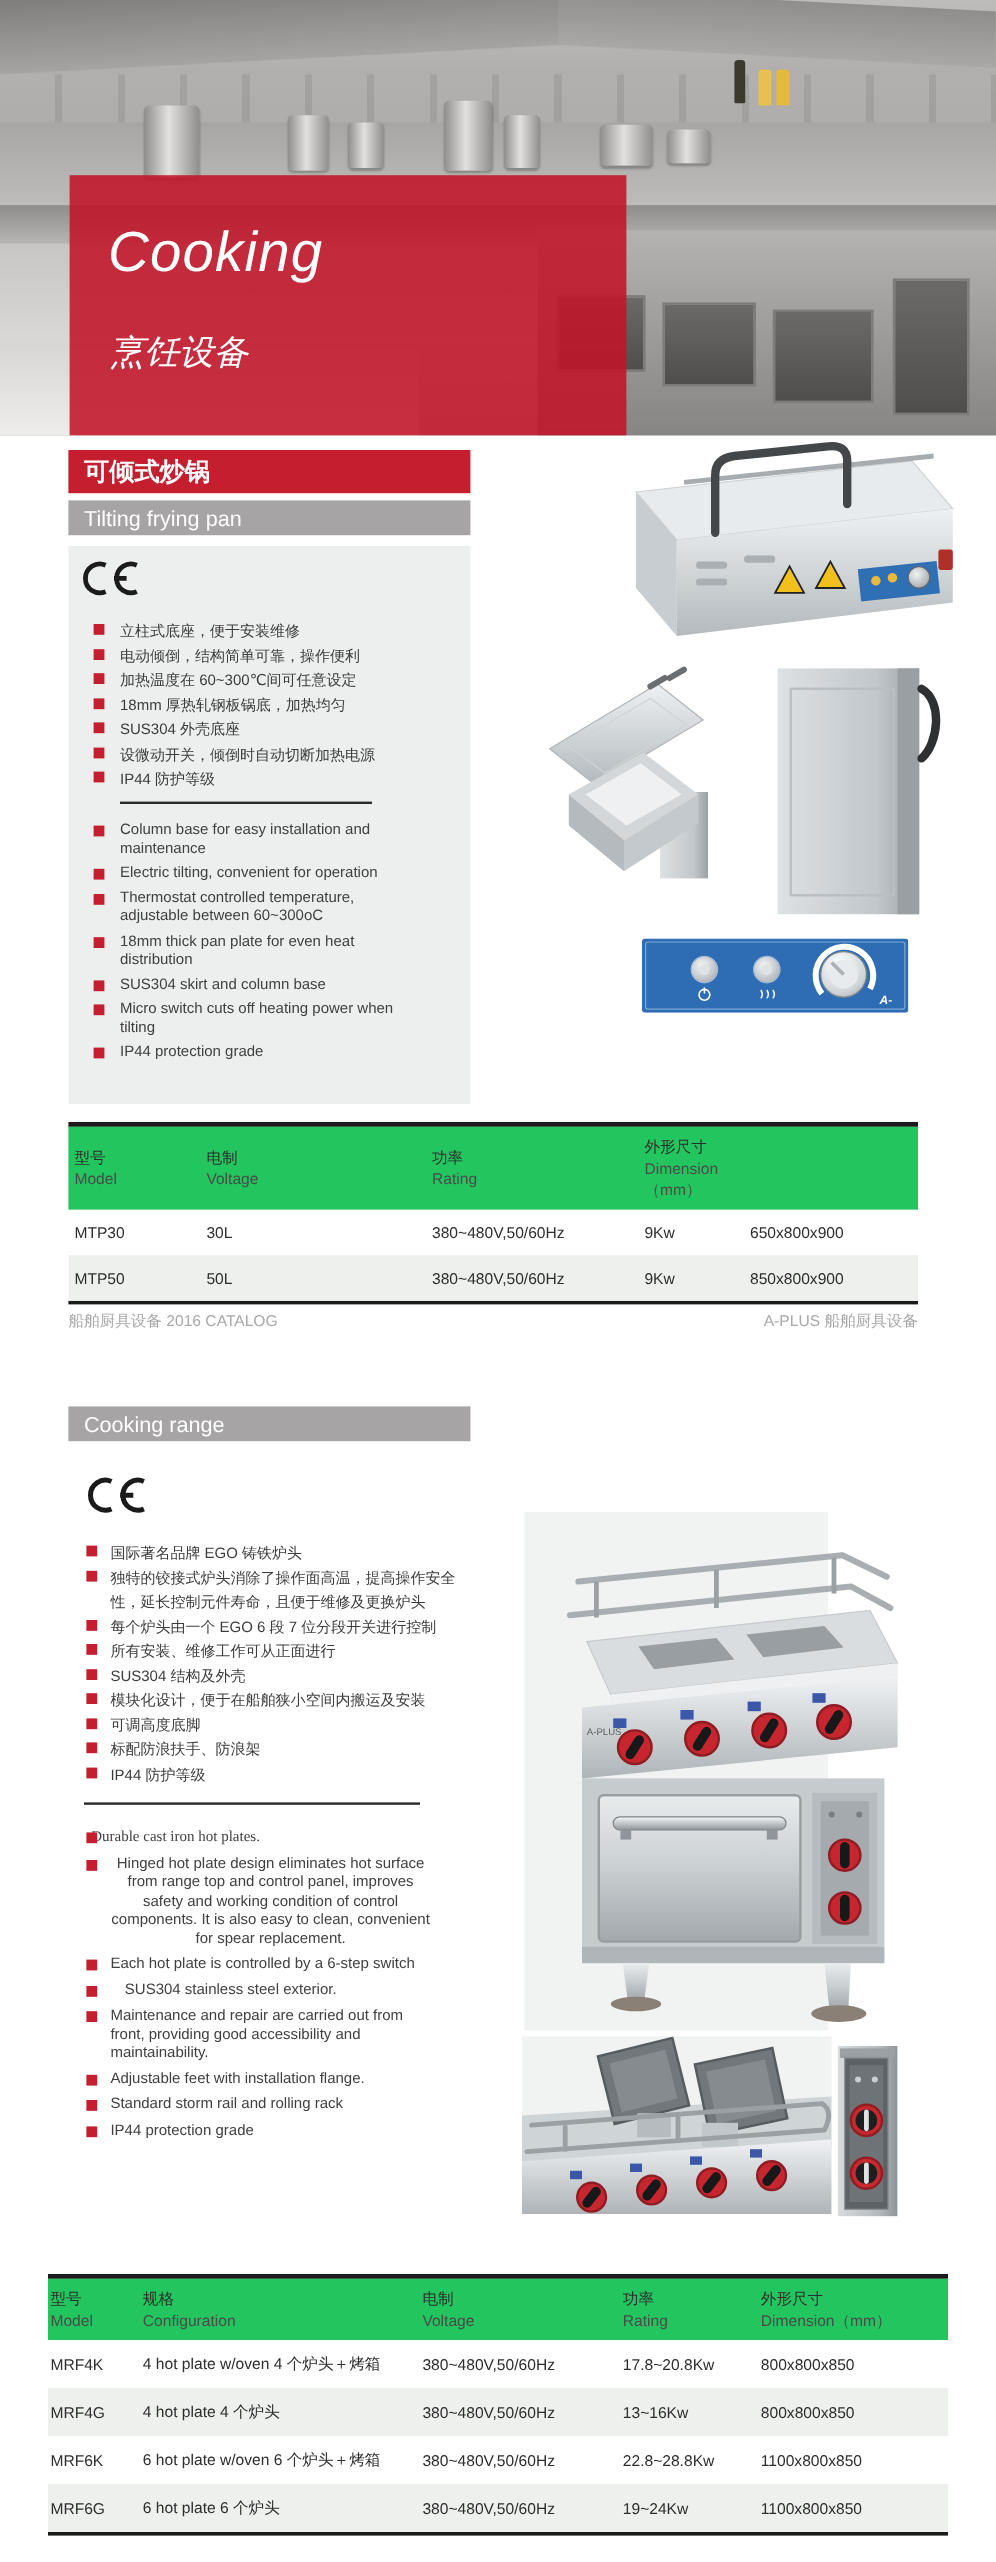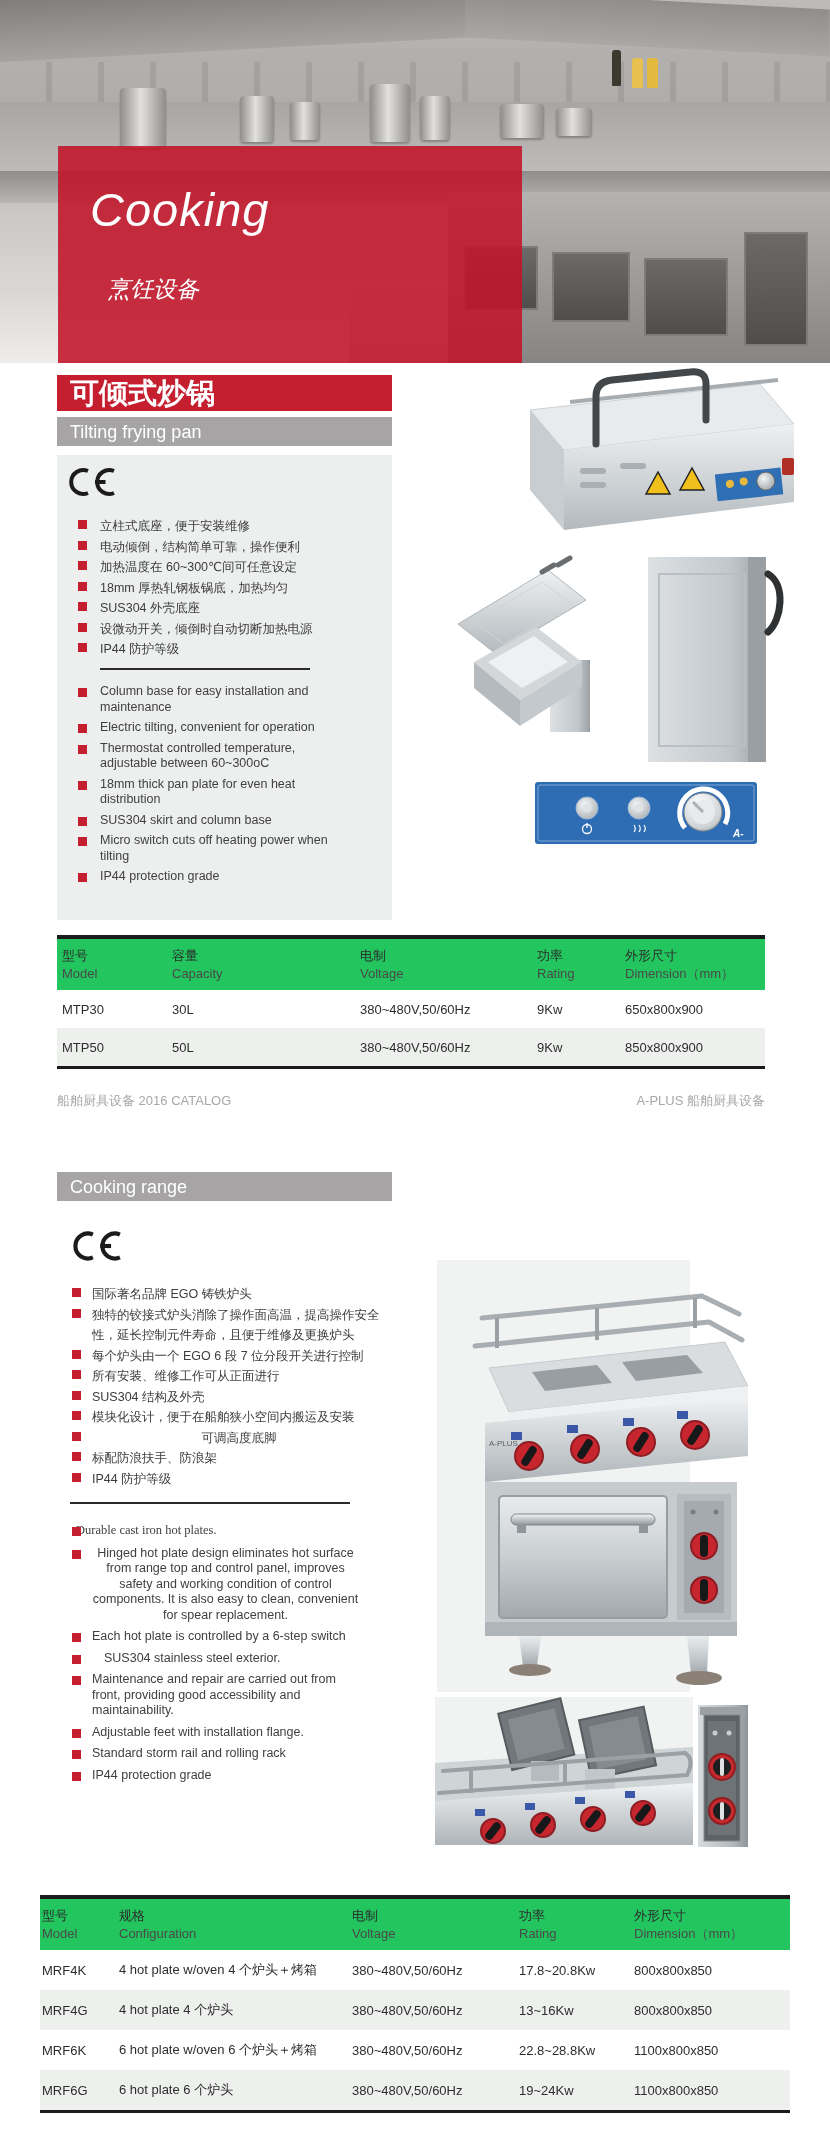--- a/index.html
+++ b/index.html
@@ -14,24 +14,24 @@
   .hood2{left:56%;top:0;width:44%;height:13%;background:linear-gradient(180deg,#8f8e8c,#a9a8a6);transform:skewY(3deg);}
   .shelf{left:0;top:17%;width:100%;height:11%;background:repeating-linear-gradient(90deg,#b3b2b0 0 46px,#9e9d9b 46px 52px);opacity:.65;}
   .pot{border-radius:4px;background:linear-gradient(90deg,#8f8e8c,#e2e1df 45%,#8f8e8c);box-shadow:0 2px 2px rgba(0,0,0,.25);}
   .counter{left:0;top:47%;width:100%;height:9%;background:linear-gradient(180deg,#8e8d8b,#b7b6b4);}
   .equip{right:0;top:53%;width:46%;height:47%;background:linear-gradient(180deg,#b4b3b1,#868583);}
   .oven{position:absolute;background:linear-gradient(180deg,#6b6a68,#4f4e4c);border:2px solid #7d7c7a;}
   .floor{left:0;top:80%;width:42%;height:20%;background:linear-gradient(180deg,#d8d7d5,#eeedeb);}
   .bottle{border-radius:3px 3px 1px 1px;}
   #hero-box{left:58px;top:146px;width:464px;height:217px;background:rgba(193,21,41,.88);font-style:italic;}
   #hero-title{left:32px;top:36px;font-size:47px;color:#fff;letter-spacing:1px;}
-  #hero-sub{left:33px;top:128px;font-size:23px;color:#fff;margin-left:16px;}
+  #hero-sub{left:33px;top:128px;font-size:29px;color:#fff;}
 
   
-  .red-bar{width:335px;height:36px;background:#c41e2f;color:#fff;font-size:29px;font-weight:bold;line-height:37px;padding-left:13px;box-sizing:border-box;}
+  .red-bar{width:335px;height:36px;background:#c41e2f;color:#fff;font-size:21px;font-weight:bold;line-height:37px;padding-left:13px;box-sizing:border-box;}
   .gray-bar{width:335px;height:29px;background:#a6a4a5;color:#fff;font-size:18px;line-height:30px;padding-left:13px;box-sizing:border-box;}
   #s1-panel{left:57px;top:455px;width:335px;height:465px;background:#edefee;}
 
   
   ul.feat{list-style:none;margin:0;padding:0;}
   ul.feat li{position:relative;padding-left:22px;}
   .sq{position:absolute;left:0;top:4px;width:9px;height:9px;background:#c41e2f;}
   .feat-cn li{font-size:12.5px;color:#3c3c3c;line-height:20.5px;}
   .feat-en li{font-size:12.5px;color:#404040;line-height:15.5px;margin-bottom:5px;}
   .nw{white-space:nowrap;}
@@ -201,24 +201,20 @@
     <text x="198" y="55" font-size="10" font-style="italic" font-weight="bold" fill="#fff" font-family="Liberation Sans, sans-serif">A-</text>
   </svg>
 
   <div class="abs ptable t1" style="left:57px;top:935px;width:708px;">
     <div class="trow thead">
       <div class="hc">
           <div class="hcn">型号</div>
           <div class="hen">Model</div>
         </div>
       <div class="hc">
-          <div class="hcn">容量</div>
-          <div class="hen">Capacity</div>
-        </div>
-      <div class="hc">
           <div class="hcn">电制</div>
           <div class="hen">Voltage</div>
         </div>
       <div class="hc">
           <div class="hcn">功率</div>
           <div class="hen">Rating</div>
         </div>
       <div class="hc">
           <div class="hcn">外形尺寸</div>
           <div class="hen">Dimension（mm）</div>
@@ -251,21 +247,21 @@
     <path d="M58 31 H79" fill="none" stroke="#1b1b1b" stroke-width="8"></path>
   </svg>
 
   <ul class="abs feat feat-cn" style="left:72px;top:1284px;width:314px;">
     <li style="padding-left:20px;"><span class="sq"></span><span>国际著名品牌 EGO 铸铁炉头</span></li>
     <li style="padding-left:20px;"><span class="sq"></span><span>独特的铰接式炉头消除了操作面高温，提高操作安全性，延长控制元件寿命，且便于维修及更换炉头</span></li>
     <li style="padding-left:20px;"><span class="sq"></span><span>每个炉头由一个 EGO 6 段 7 位分段开关进行控制</span></li>
     <li style="padding-left:20px;"><span class="sq"></span><span>所有安装、维修工作可从正面进行</span></li>
     <li style="padding-left:20px;"><span class="sq"></span><span>SUS304 结构及外壳</span></li>
     <li style="padding-left:20px;"><span class="sq"></span><span>模块化设计，便于在船舶狭小空间内搬运及安装</span></li>
-    <li style="padding-left:20px;text-align:center;"><span class="sq"></span><span>可调高度底脚</span></li>
+    <li style="padding-left:20px;"><span class="sq"></span><span>可调高度底脚</span></li>
     <li style="padding-left:20px;"><span class="sq"></span><span>标配防浪扶手、防浪架</span></li>
     <li style="padding-left:20px;"><span class="sq"></span><span>IP44 防护等级</span></li>
   </ul>
 
   <div class="abs divider" style="left:70px;top:1502px;width:280px;"></div>
 
   <ul class="abs feat feat-en" style="left:72px;top:1523px;width:287px;">
     <li style="padding-left:4px;margin-bottom:7px;font-family:Liberation Serif, serif;"><span class="sq"></span><span>Durable cast iron hot plates.</span></li>
     <li style="padding-left:20px;margin-bottom:6px;text-align:center;"><span class="sq"></span><span>Hinged hot plate design eliminates hot surface from range top and control panel, improves safety and working condition of control components. It is also easy to clean, convenient for spear replacement.</span></li>
     <li class="nw" style="padding-left:20px;margin-bottom:6px;"><span class="sq"></span><span>Each hot plate is controlled by a 6-step switch</span></li>

